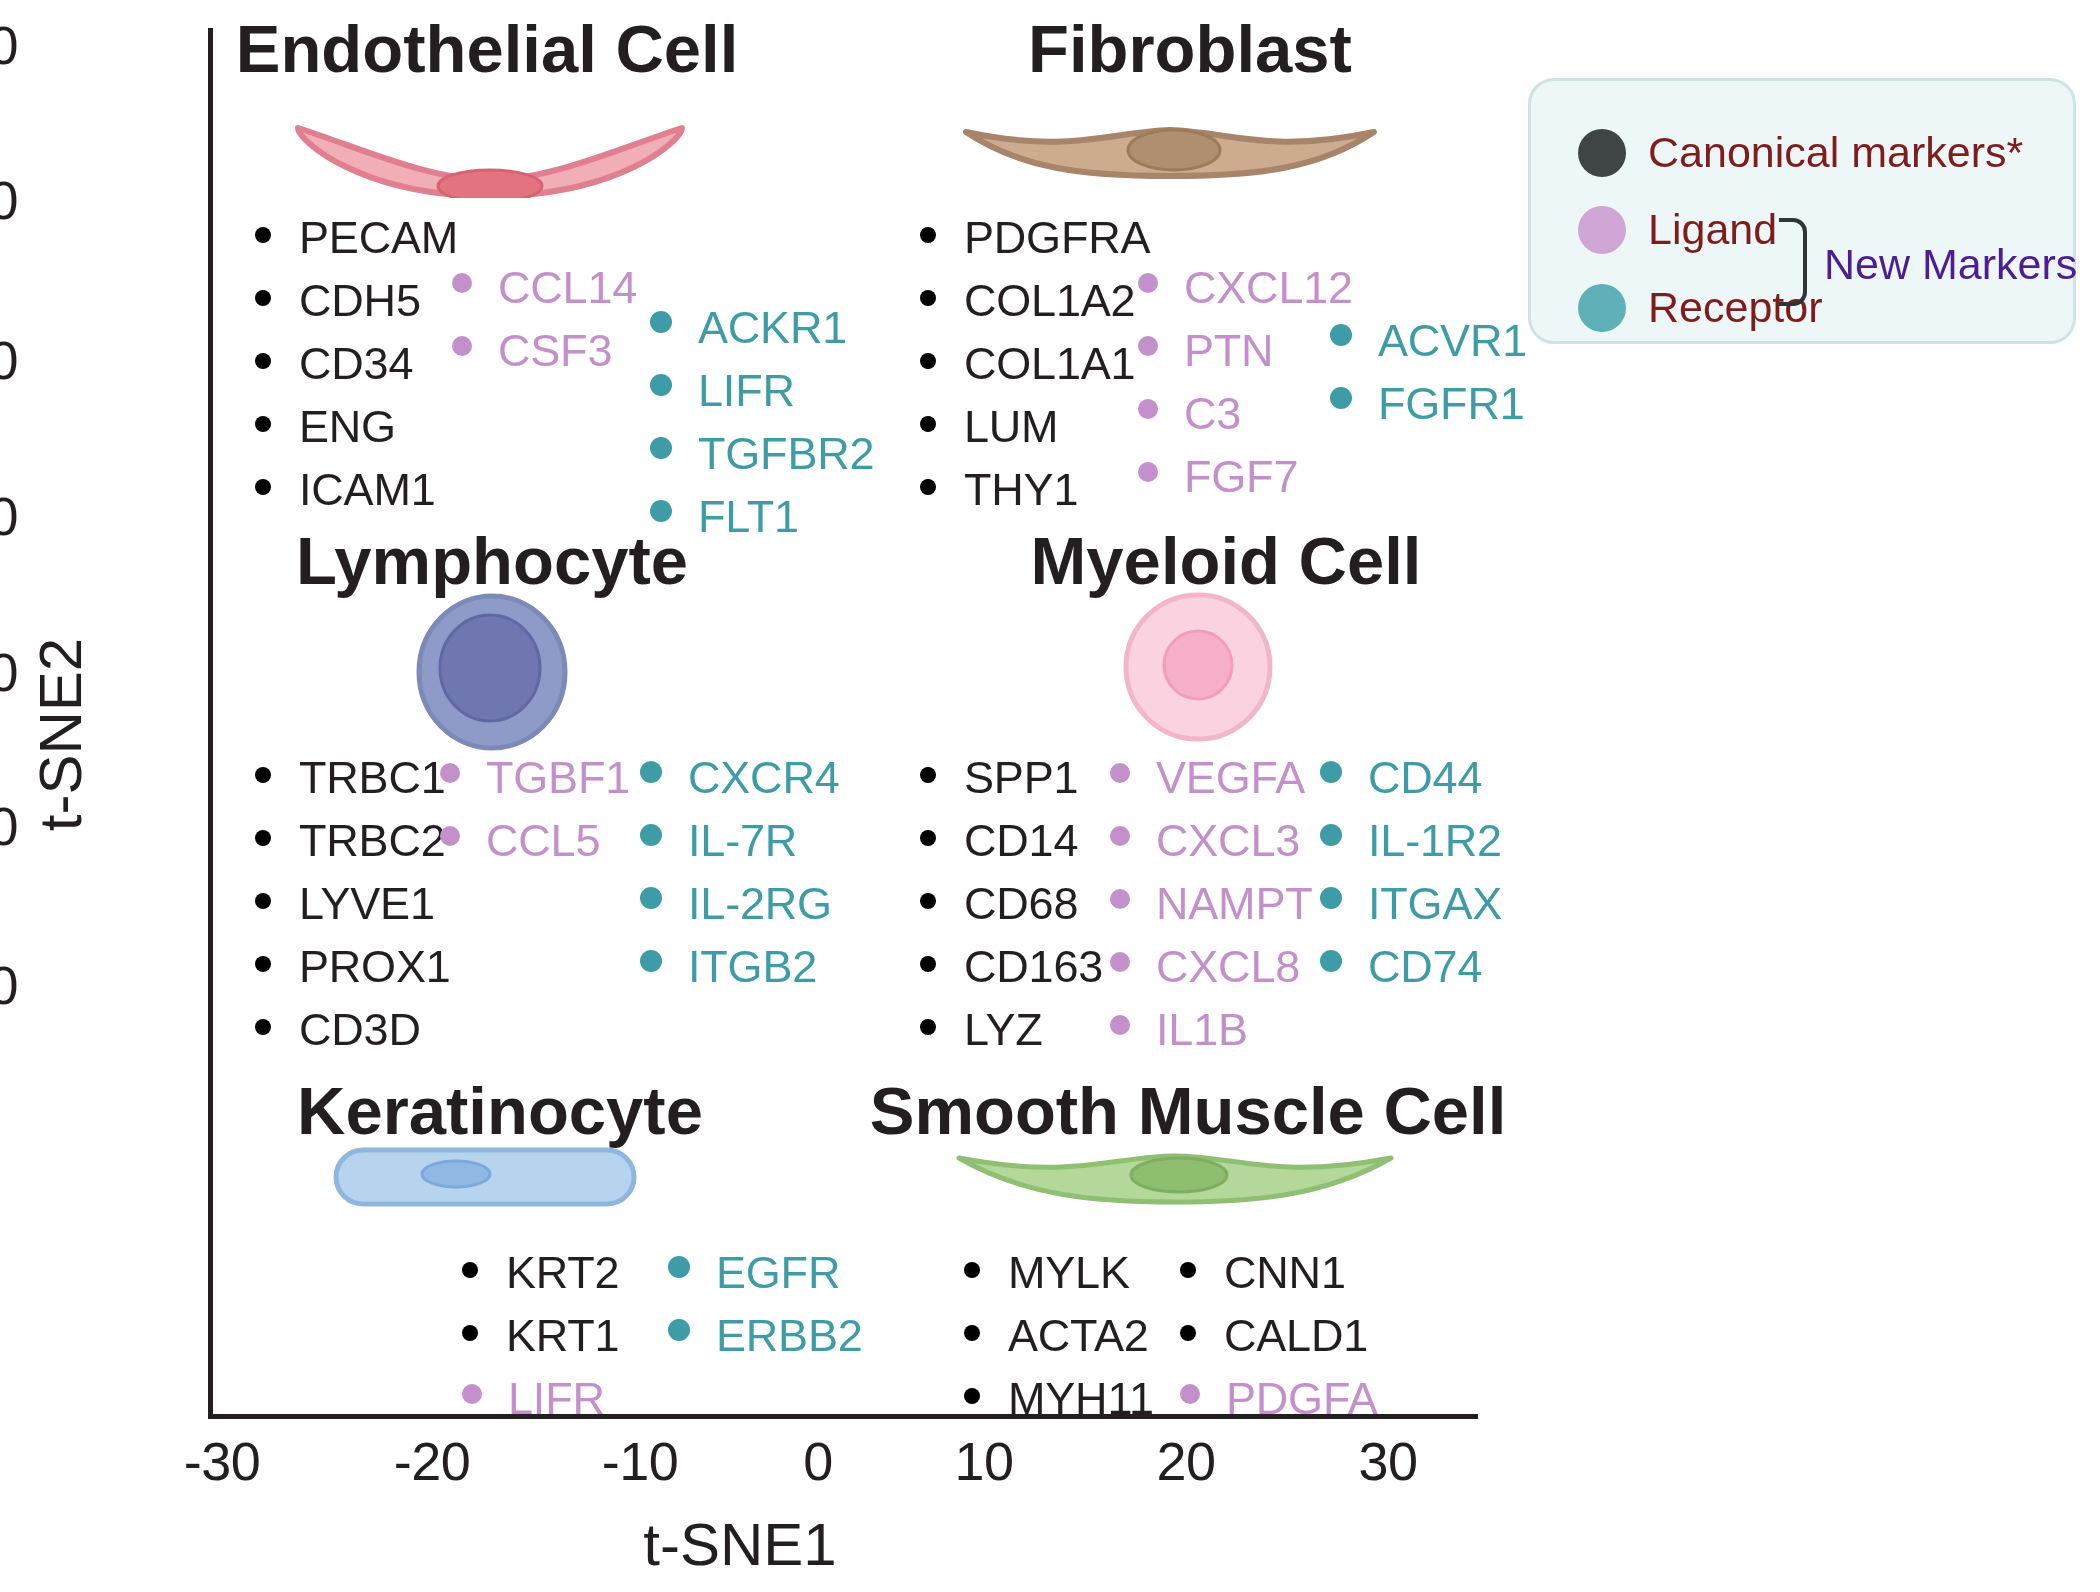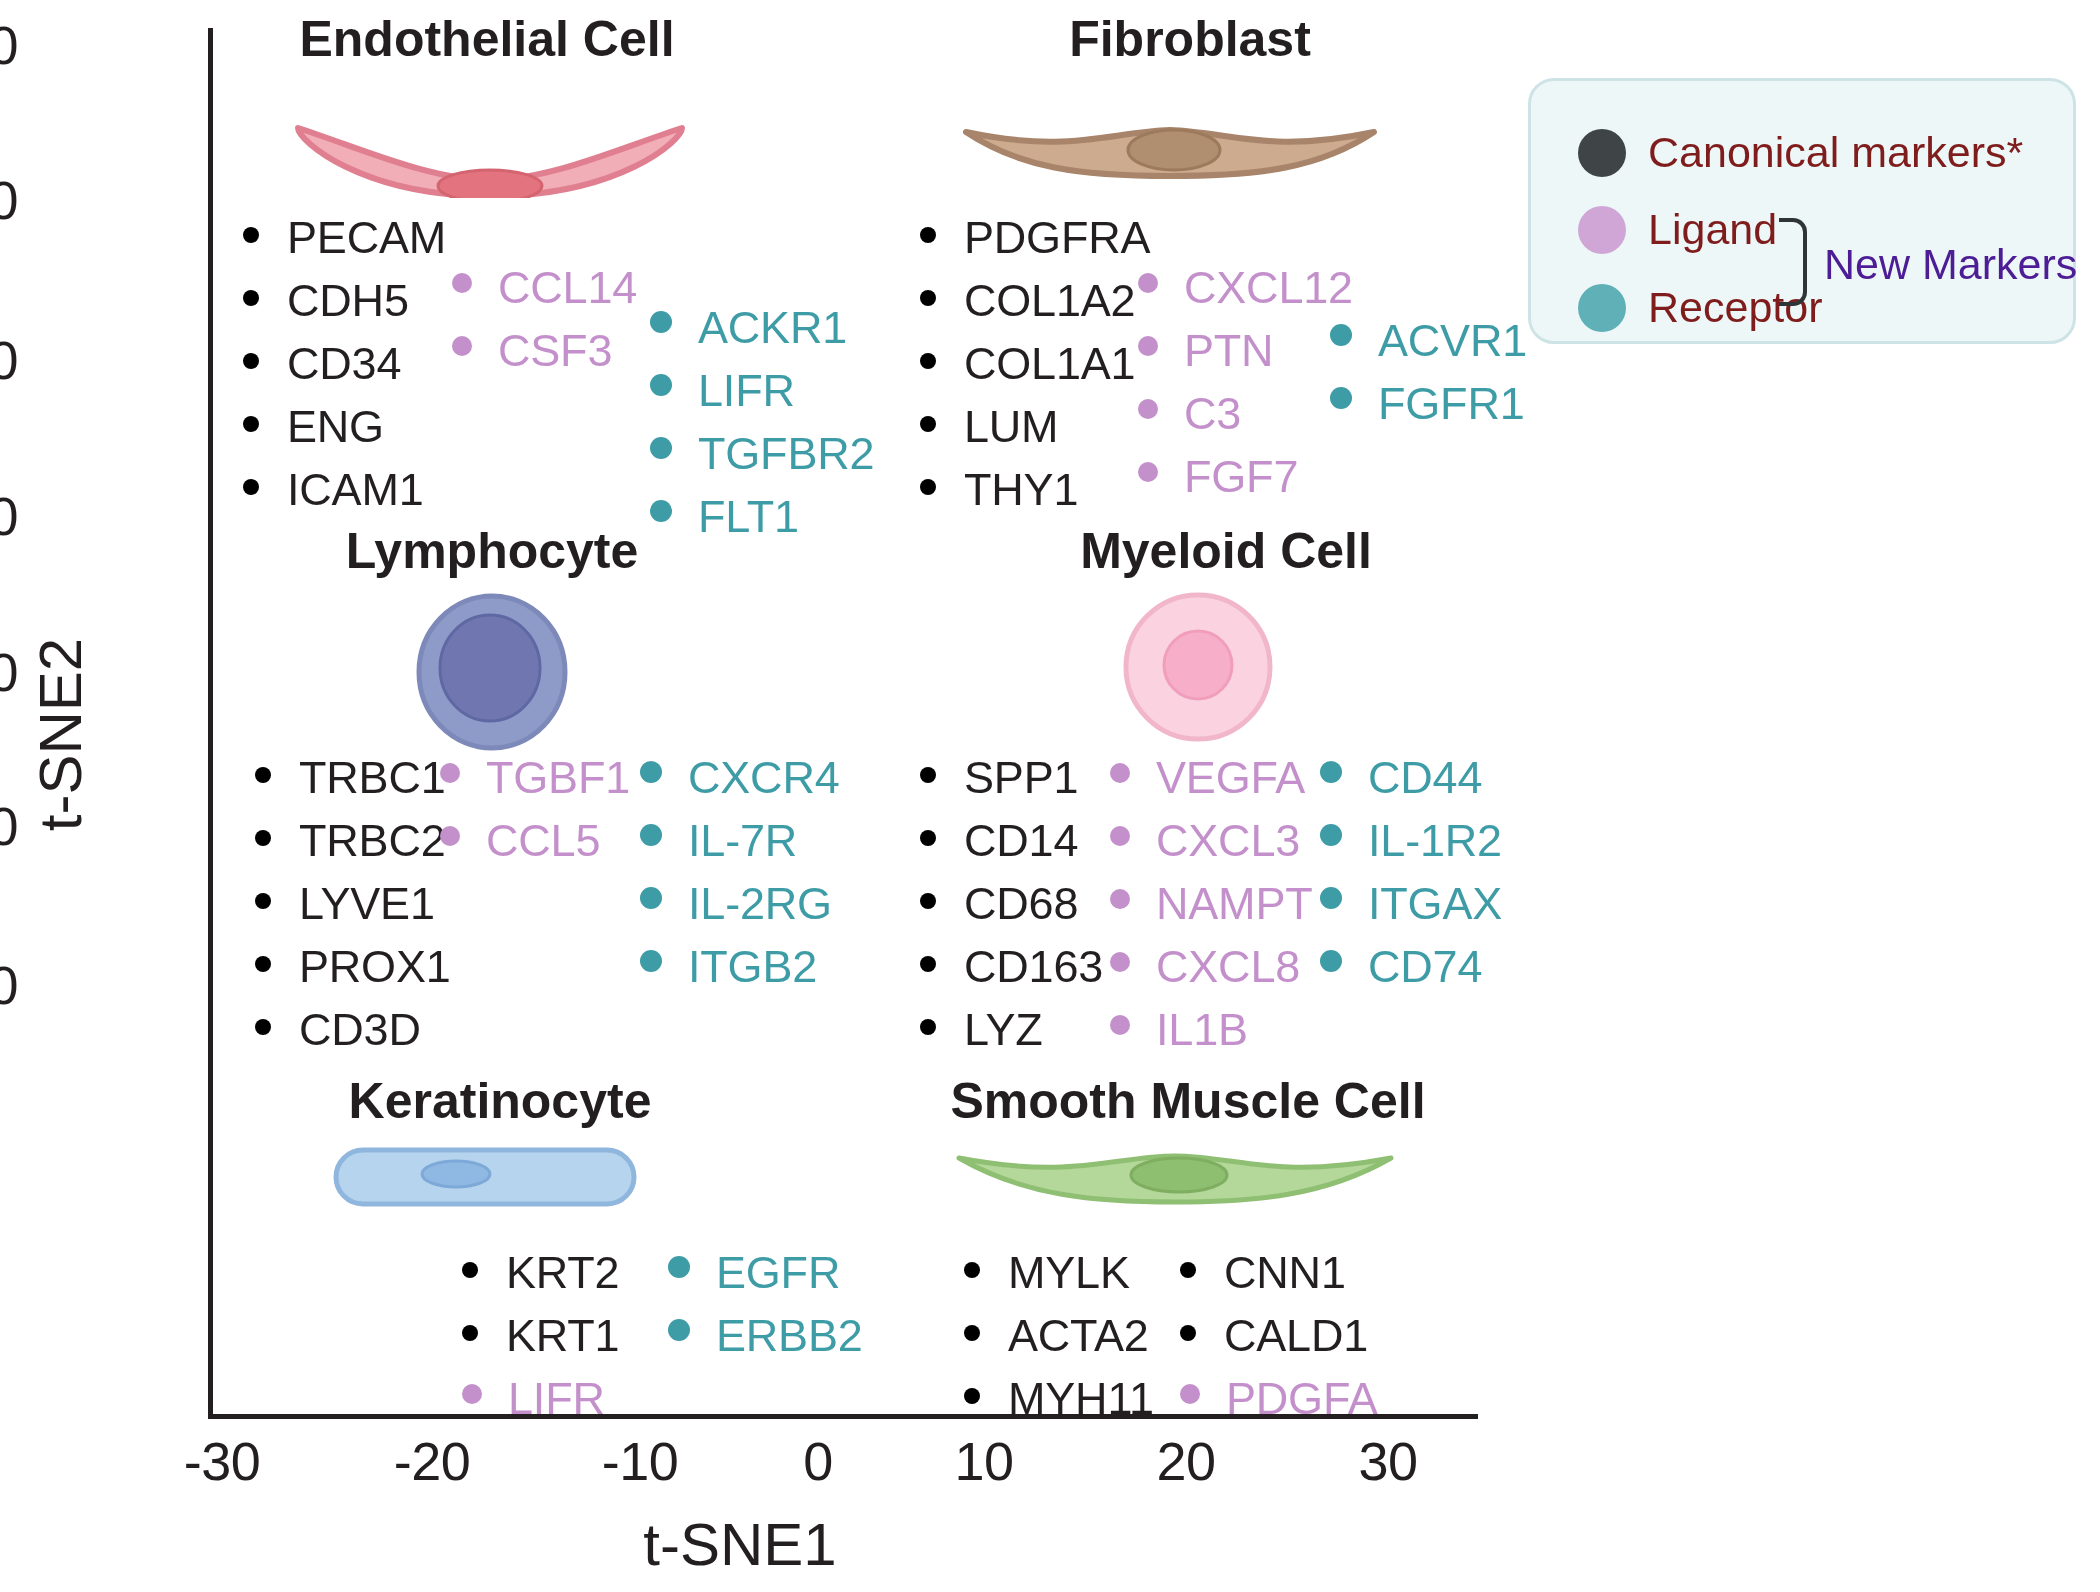--- a/index.html
+++ b/index.html
@@ -73,21 +73,21 @@
     text-align: center;
   }
   #x-axis-title {
     left: 0;
     top: 1510px;
     width: 1480px;
     text-align: center;
   }
   .panel-title {
     position: absolute;
-    font-size: 50px;
+    font-size: 67px;
     font-weight: bold;
     color: #231f20;
     white-space: nowrap;
     transform: translateX(-50%);
   }
 
   
   .marker-col {
     position: absolute;
   }
@@ -214,21 +214,21 @@
   </div>
   <div id="legend-brace"></div>
   <div id="legend-newmarkers">New Markers</div>
 
   <div class="panel-title" style="left:487px; top:10px;">Endothelial Cell</div>
   <svg class="cell-icon" style="left:290px; top:118px;" width="400" height="80" viewBox="0 0 400 80">
     <path d="M8 10 C 70 30 140 62 200 62 C 260 62 330 30 392 10 C 392 22 330 78 200 78 C 70 78 8 22 8 10 Z" fill="#f2aeb6" stroke="#e07f90" stroke-width="6" stroke-linejoin="round"></path>
     <ellipse cx="200" cy="68" rx="52" ry="16" fill="#e2737f" stroke="#d4646f" stroke-width="3"></ellipse>
   </svg>
 
-  <div class="marker-col canonical" style="left:243px; top:215px;">
+  <div class="marker-col canonical" style="left:255px; top:215px;">
     <div class="marker-item row-gap-n">
         <span class="dot"></span>
         <span class="lbl">PECAM</span>
       </div>
     <div class="marker-item row-gap-n">
         <span class="dot"></span>
         <span class="lbl">CDH5</span>
       </div>
     <div class="marker-item row-gap-n">
         <span class="dot"></span>

